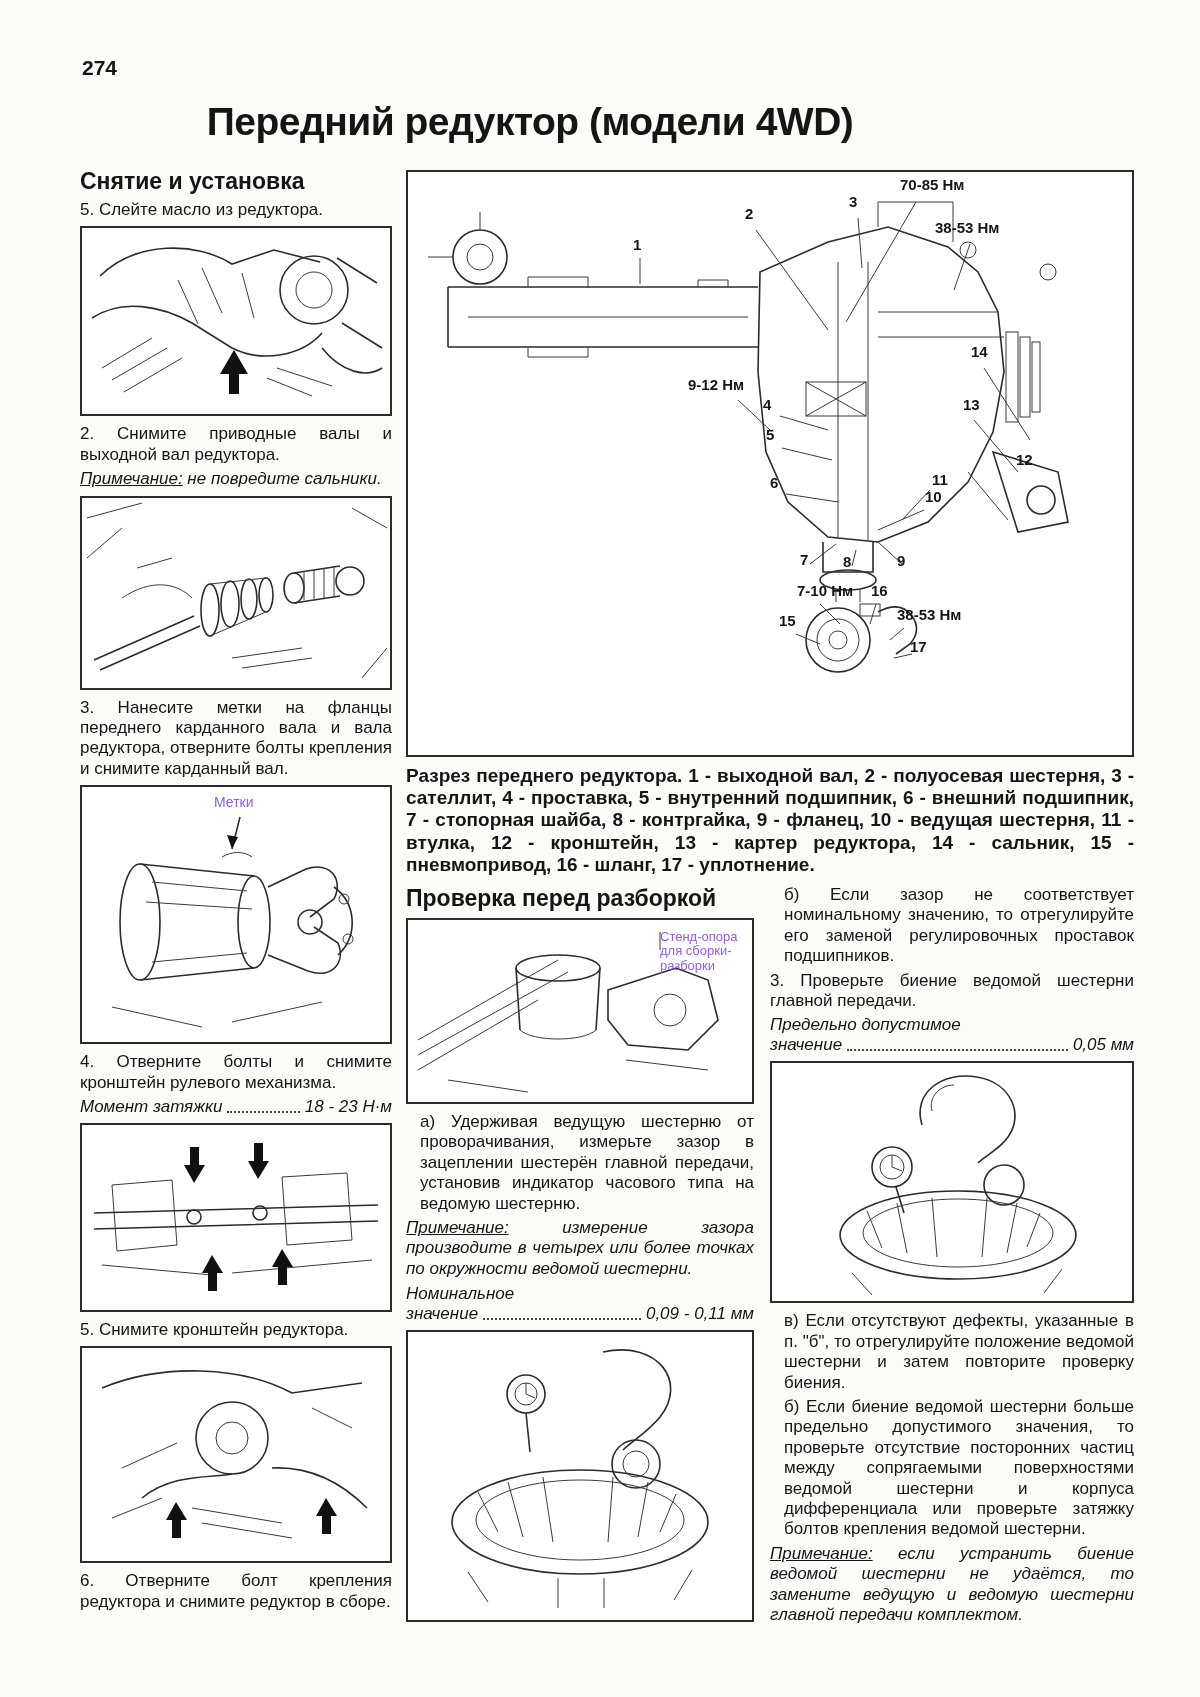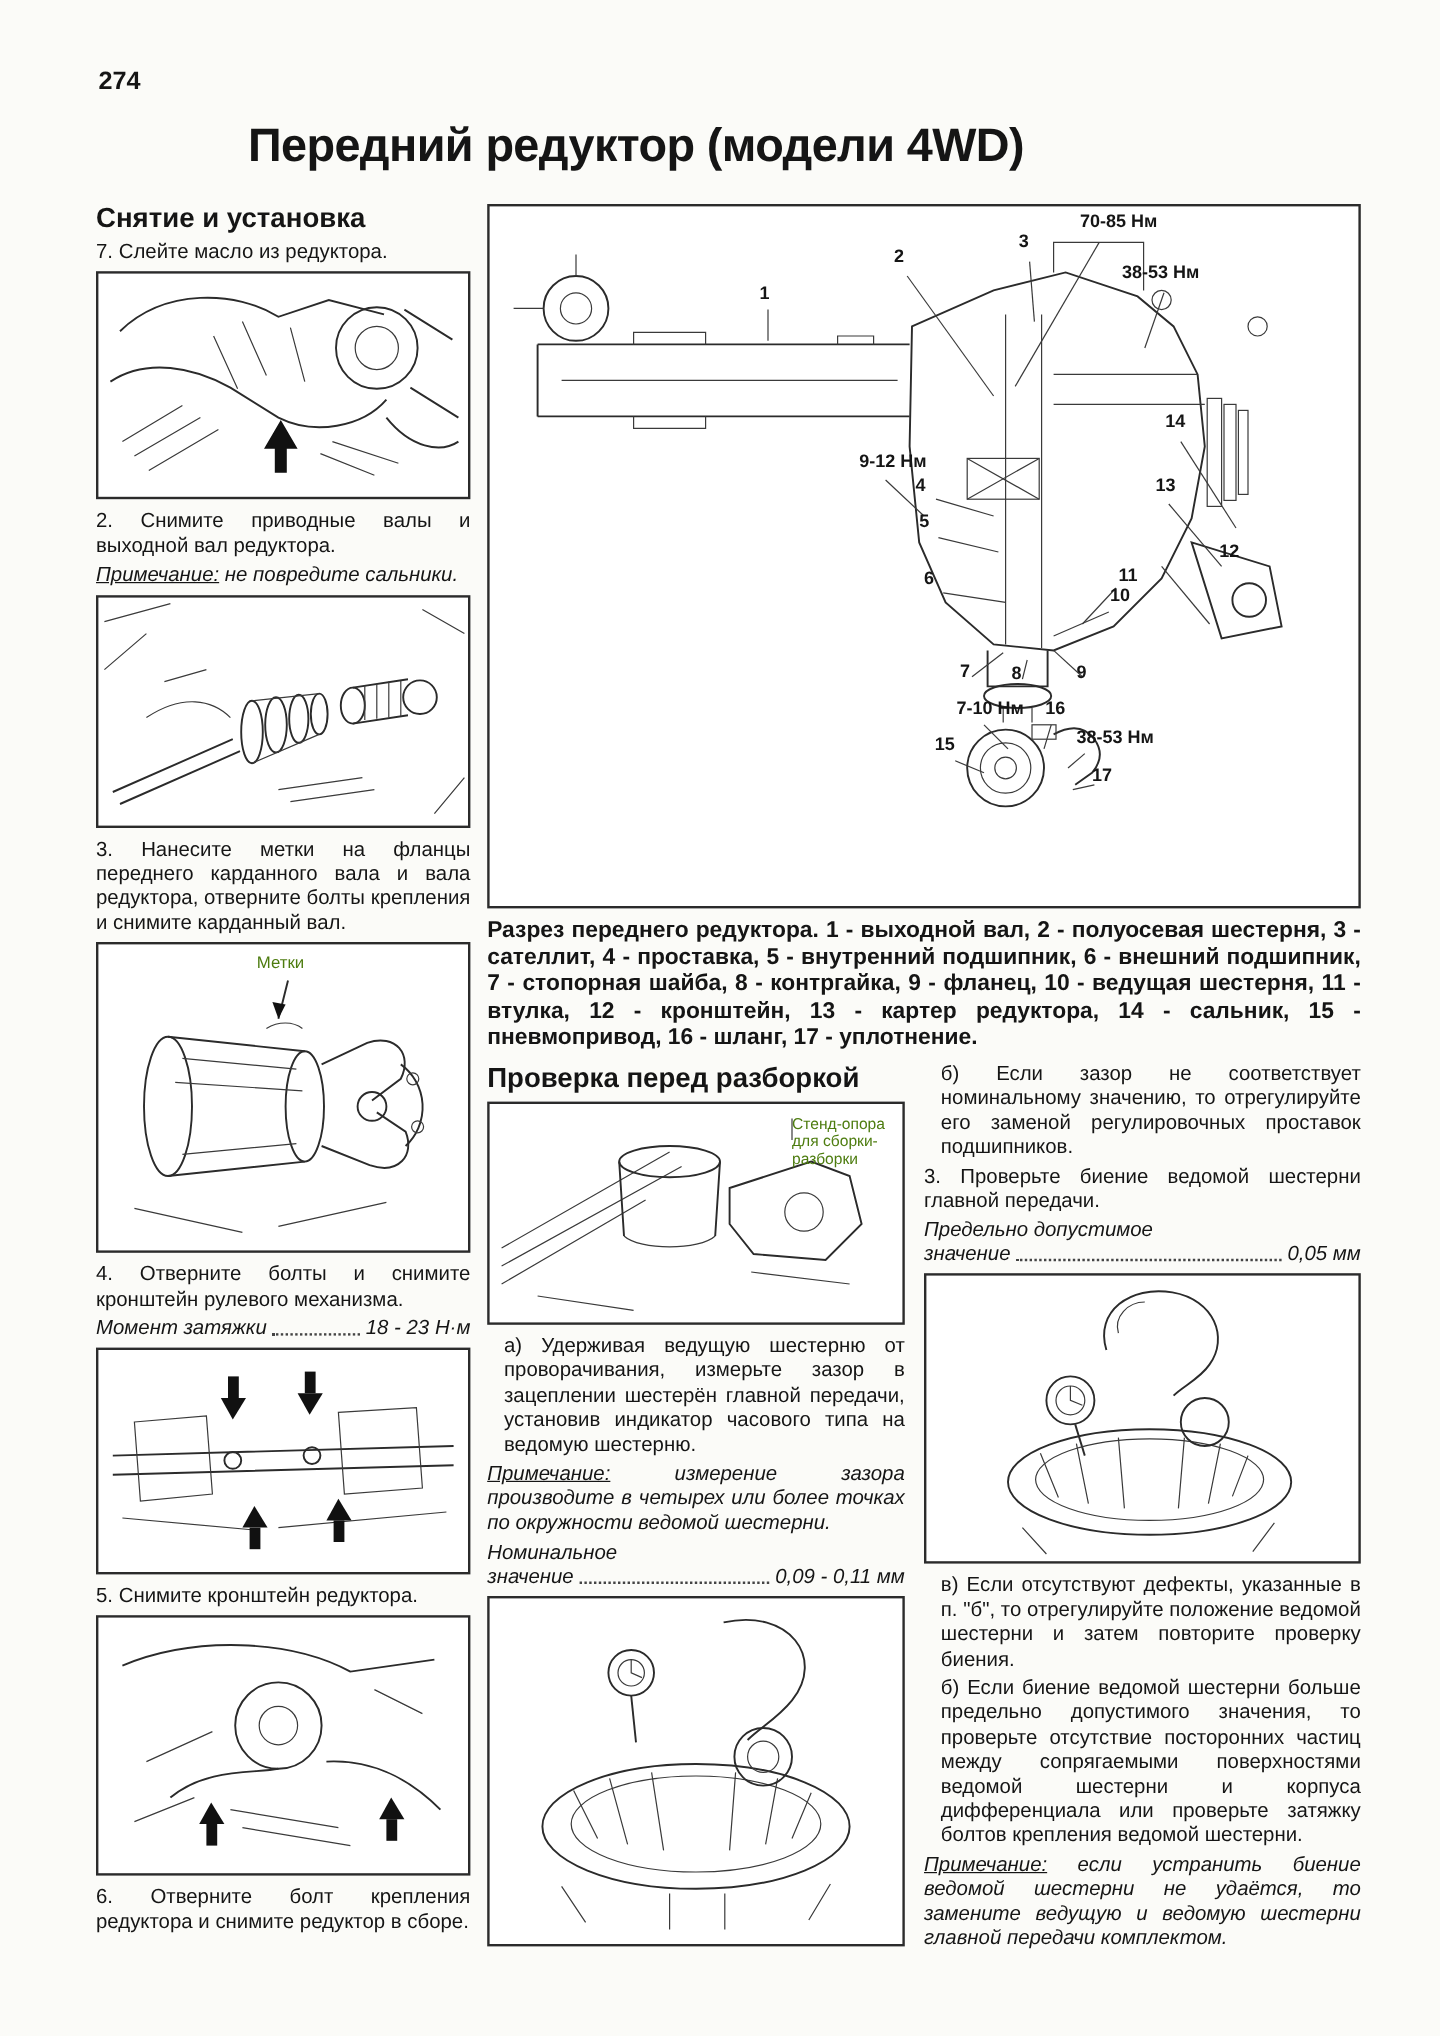--- a/index.html
+++ b/index.html
@@ -19,21 +19,21 @@
   p.step{font-size:17px;line-height:1.2;margin:0 0 4px 0;text-align:justify;}
   p.sub{font-size:17px;line-height:1.2;margin:0 0 4px 0;padding-left:14px;text-align:justify;}
   p.note{font-size:17px;line-height:1.2;margin:0 0 5px 0;font-style:italic;text-align:justify;}
   p.note .nlabel{text-decoration:underline;}
   .specline{font-size:17px;font-style:italic;font-weight:500;margin:2px 0 6px 0;}
   .specrow{display:flex;align-items:flex-end;}
   .leader{flex:1;border-bottom:2px dotted #444;margin:0 5px 4px 5px;min-width:20px;}
 
   .figure{border:2px solid #2b2b2b;background:#fff;position:relative;margin:6px 0 8px 0;}
   .figure svg{display:block;}
-  .fig-label{position:absolute;font-size:14px;line-height:1.1;color:#4d7c0f;}
+  .fig-label{position:absolute;font-size:14px;line-height:1.1;color:#8b5cf6;}
 
   .main-figure{border:2px solid #2b2b2b;background:#fff;position:relative;height:583px;}
   .callout{position:absolute;font-size:15px;font-weight:bold;white-space:nowrap;}
   .caption{font-size:19px;font-weight:bold;line-height:1.17;text-align:justify;margin:8px 0 0 0;}
 
   .columns{display:flex;gap:16px;margin-top:9px;}
   .mid-col{width:348px;flex:none;}
   .rt-col{flex:1;min-width:0;}
 
   svg .ln{stroke:#2b2b2b;stroke-width:1.6;fill:none;}
@@ -41,21 +41,21 @@
   svg .fil{fill:#111;stroke:none;}
 </style>
 </head>
 <body>
 
 <div class="page-number">274</div>
 <div class="main-title">Передний редуктор (модели 4WD)</div>
 
 <div class="left-col">
   <h2 class="sec">Снятие и установка</h2>
-  <p class="step">7. Слейте масло из редуктора.</p>
+  <p class="step">5. Слейте масло из редуктора.</p>
 
   <div class="figure" style="height:186px;">
     <svg width="308" height="186" viewBox="0 0 308 186">
       <path class="ln" d="M18,48 C55,12 115,14 150,36 L192,22 L238,34"></path>
       <path class="ln" d="M10,90 C40,70 80,78 110,95 L150,120 C180,135 220,128 240,105"></path>
       <circle class="ln" cx="232" cy="62" r="34"></circle>
       <circle class="thin" cx="232" cy="62" r="18"></circle>
       <path class="thin" d="M20,140 L70,110 M30,152 L85,120 M42,164 L100,130"></path>
       <path class="ln" d="M255,30 L295,55 M260,95 L300,120 M240,120 C260,145 285,150 300,140"></path>
       <path class="thin" d="M120,40 L140,85 M160,45 L172,90 M96,52 L116,96"></path>
@@ -230,21 +230,21 @@
         <path d="M388,462 L412,472"></path>
         <path d="M496,456 L482,468"></path>
         <path d="M504,482 L486,486"></path>
       </g>
     </svg>
     <span class="callout" style="left:225px;top:64px;">1</span>
     <span class="callout" style="left:337px;top:33px;">2</span>
     <span class="callout" style="left:441px;top:21px;">3</span>
     <span class="callout" style="left:492px;top:4px;">70-85 Нм</span>
     <span class="callout" style="left:527px;top:47px;">38-53 Нм</span>
-    <span class="callout" style="left:308px;top:204px;text-align:right;">9-12 Нм</span>
+    <span class="callout" style="left:280px;top:204px;text-align:right;">9-12 Нм</span>
     <span class="callout" style="left:355px;top:224px;">4</span>
     <span class="callout" style="left:358px;top:254px;">5</span>
     <span class="callout" style="left:362px;top:302px;">6</span>
     <span class="callout" style="left:392px;top:379px;">7</span>
     <span class="callout" style="left:435px;top:381px;">8</span>
     <span class="callout" style="left:489px;top:380px;">9</span>
     <span class="callout" style="left:517px;top:316px;">10</span>
     <span class="callout" style="left:524px;top:299px;">11</span>
     <span class="callout" style="left:560px;top:279px;margin-left:48px;">12</span>
     <span class="callout" style="left:555px;top:224px;">13</span>

